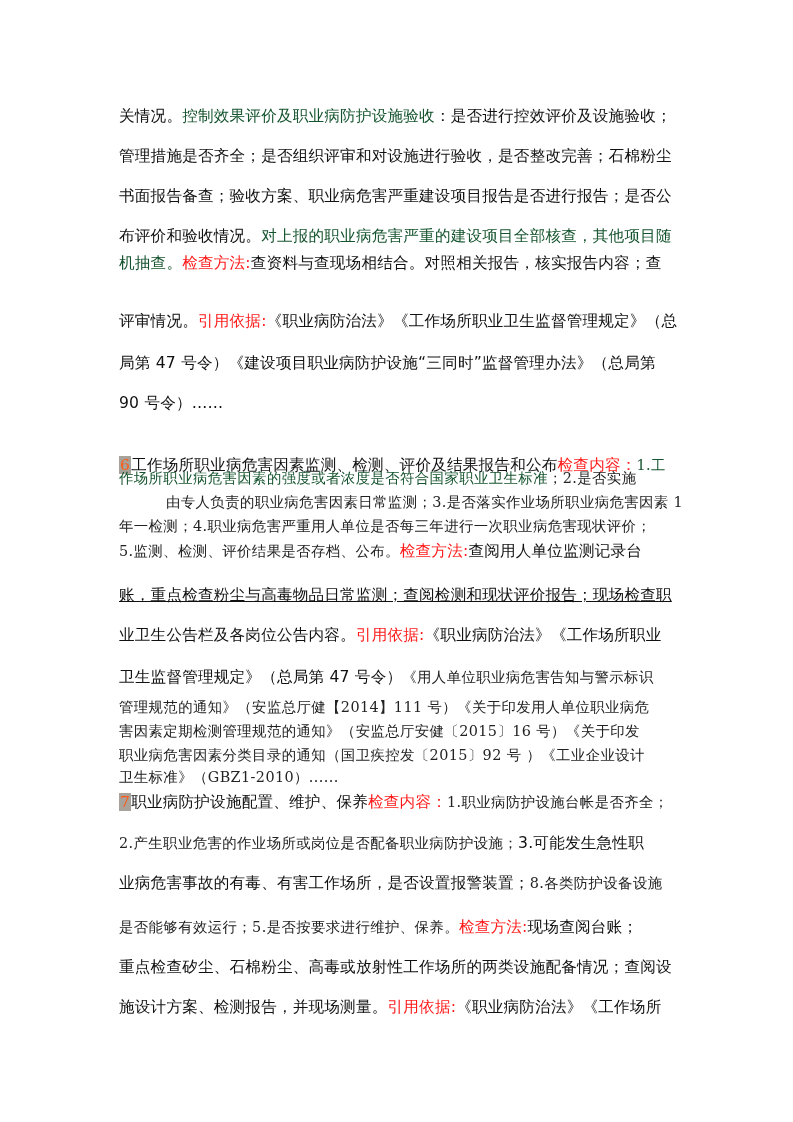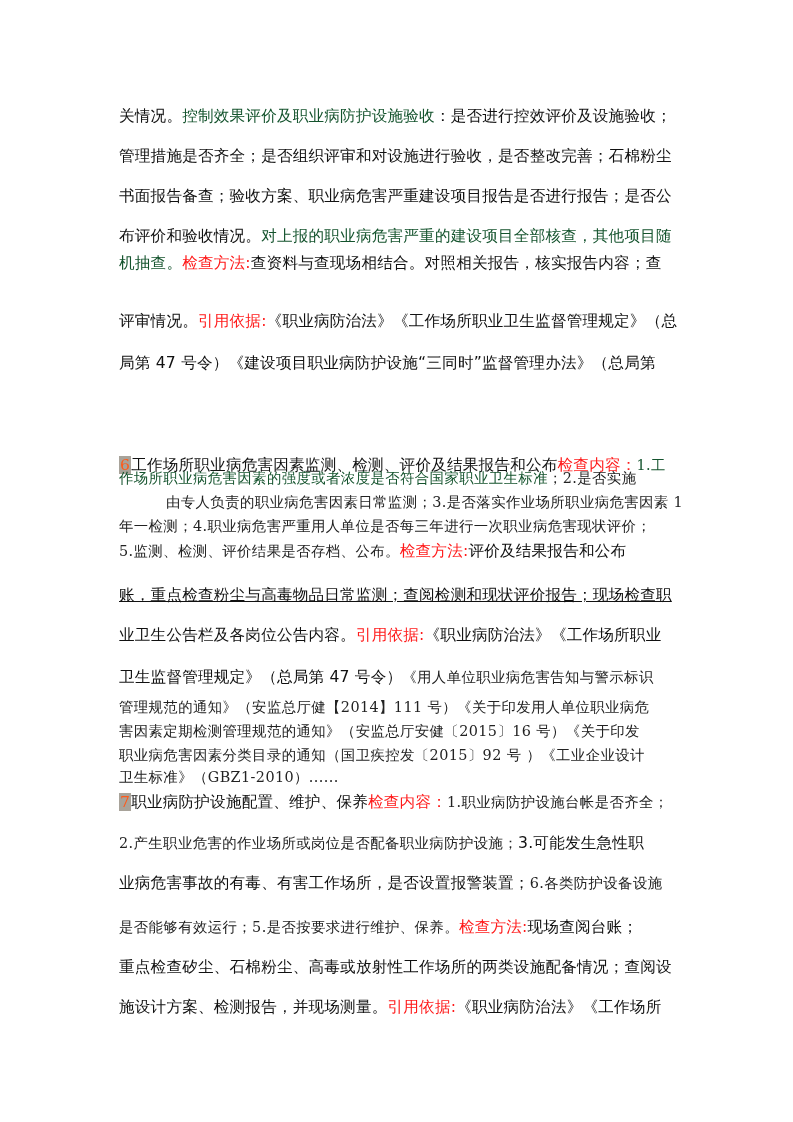--- a/index.html
+++ b/index.html
@@ -19,31 +19,32 @@
 <body>
 
 <div class="page" id="page">
     <div class="line" style="top: 106px;"><span>关情况。</span><span class="blue">控制效果评价及职业病防护设施验收</span><span>：是否进行控效评价及设施验收；</span></div>
     <div class="line" style="top: 146px;"><span>管理措施是否齐全；是否组织评审和对设施进行验收，是否整改完善；石棉粉尘</span></div>
     <div class="line" style="top: 186px;"><span>书面报告备查；验收方案、职业病危害严重建设项目报告是否进行报告；是否公</span></div>
     <div class="line" style="top: 226px;"><span>布评价和验收情况。</span><span class="blue">对上报的职业病危害严重的建设项目全部核查，其他项目随</span></div>
     <div class="line" style="top: 253px;"><span class="blue">机抽查。</span><span class="red">检查方法:</span><span>查资料与查现场相结合。对照相关报告，核实报告内容；查</span></div>
     <div class="line" style="top: 311px;"><span>评审情况。</span><span class="red">引用依据:</span><span>《职业病防治法》《工作场所职业卫生监督管理规定》（总</span></div>
     <div class="line" style="top: 353px;"><span>局第 47 号令）《建设项目职业病防护设施“三同时”监督管理办法》（总局第</span></div>
+    <div class="line" style="top: 393px;"><span>90 号令）……</span></div>
     <div class="line" style="top: 455px;"><span class="num-hl">6</span><span>工作场所职业病危害因素监测、检测、评价及结果报告和公布</span><span class="red">检查内容：</span><span class="blue serif">1.工</span></div>
     <div class="line serif" style="top: 469px;"><span class="blue">作场所职业病危害因素的强度或者浓度是否符合国家职业卫生标准</span><span>；2.是否实施</span></div>
     <div class="line serif" style="top: 493px; margin-left: 47px;"><span>由专人负责的职业病危害因素日常监测；3.是否落实作业场所职业病危害因素 1</span></div>
     <div class="line serif" style="top: 517px;"><span>年一检测；4.职业病危害严重用人单位是否每三年进行一次职业病危害现状评价；</span></div>
-    <div class="line" style="top: 541px;"><span class="serif">5.监测、检测、评价结果是否存档、公布。</span><span class="red">检查方法:</span><span>评价及结果报告和公布</span></div>
+    <div class="line" style="top: 541px;"><span class="serif">5.监测、检测、评价结果是否存档、公布。</span><span class="red">检查方法:</span><span>查阅用人单位监测记录台</span></div>
     <div class="line" style="top: 585px; text-decoration: underline;"><span>账，重点检查粉尘与高毒物品日常监测；查阅检测和现状评价报告；现场检查职</span></div>
     <div class="line" style="top: 625px;"><span>业卫生公告栏及各岗位公告内容。</span><span class="red">引用依据:</span><span>《职业病防治法》《工作场所职业</span></div>
     <div class="line" style="top: 667px;"><span>卫生监督管理规定》（总局第 47 号令）</span><span class="serif">《用人单位职业病危害告知与警示标识</span></div>
     <div class="line serif" style="top: 698px;"><span>管理规范的通知》（安监总厅健【2014】111 号）《关于印发用人单位职业病危</span></div>
     <div class="line serif" style="top: 722px;"><span>害因素定期检测管理规范的通知》（安监总厅安健〔2015〕16 号）《关于印发</span></div>
     <div class="line serif" style="top: 746px;"><span>职业病危害因素分类目录的通知（国卫疾控发〔2015〕92 号 ）《工业企业设计</span></div>
     <div class="line serif" style="top: 768px;"><span>卫生标准》（GBZ1-2010）......</span></div>
     <div class="line" style="top: 792px;"><span class="num-hl">7</span><span>职业病防护设施配置、维护、保养</span><span class="red">检查内容：</span><span class="serif">1.职业病防护设施台帐是否齐全；</span></div>
     <div class="line" style="top: 833px;"><span class="serif">2.产生职业危害的作业场所或岗位是否配备职业病防护设施；</span><span>3.可能发生急性职</span></div>
-    <div class="line" style="top: 873px;"><span>业病危害事故的有毒、有害工作场所，是否设置报警装置；</span><span class="serif">6.各类防护设备设施</span></div>
+    <div class="line" style="top: 873px;"><span>业病危害事故的有毒、有害工作场所，是否设置报警装置；</span><span class="serif">8.各类防护设备设施</span></div>
     <div class="line" style="top: 917px;"><span class="serif">是否能够有效运行；5.是否按要求进行维护、保养。</span><span class="red">检查方法:</span><span>现场查阅台账；</span></div>
     <div class="line" style="top: 957px;"><span>重点检查矽尘、石棉粉尘、高毒或放射性工作场所的两类设施配备情况；查阅设</span></div>
     <div class="line" style="top: 997px;"><span>施设计方案、检测报告，并现场测量。</span><span class="red">引用依据:</span><span>《职业病防治法》《工作场所</span></div>
   </div>
 
 </body></html>

